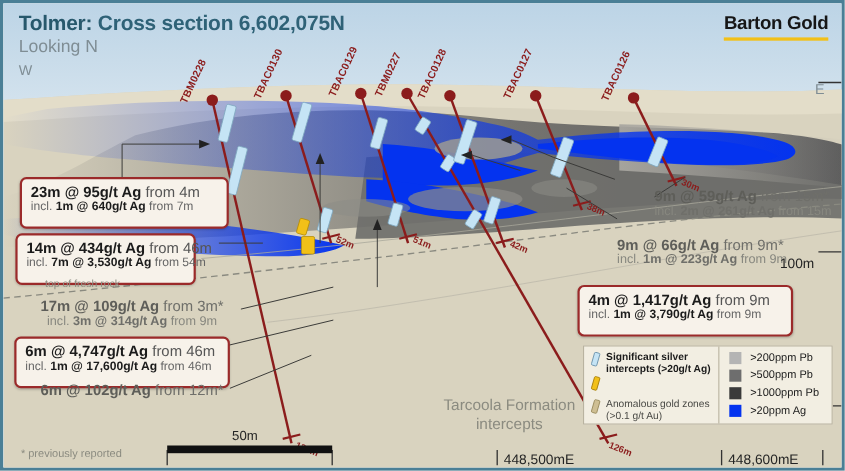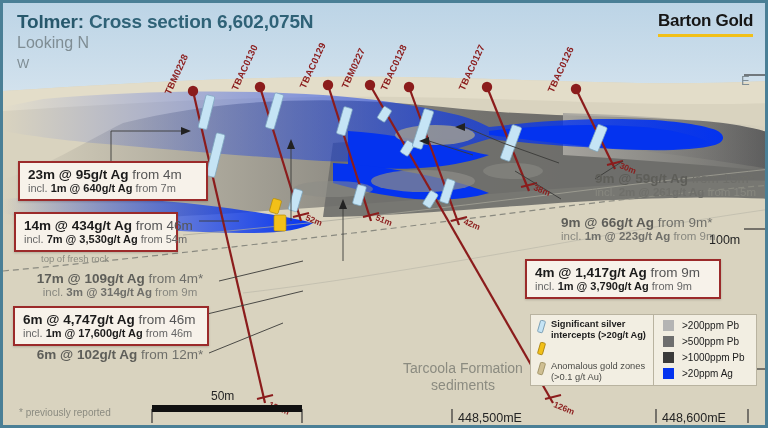--- a/index.html
+++ b/index.html
@@ -46,22 +46,22 @@
     border-bottom:3px solid #f2c018;
     letter-spacing:-0.3px;
   }
   svg.geo { position:absolute; left:0; top:0; width:768px; height:428px; }
 
   
   .box {
     position:absolute;
     background:#f7f2ea;
     border:2px solid #9b2a2a;
-    border-radius:0;
-    padding:4px 8px 5px 8px;
+    border-radius:6px;
+    padding:4px 8px 12px 8px;
     box-shadow:0 1px 2px rgba(0,0,0,.18);
     white-space:nowrap;
   }
   .box .l1 { font-size:13.5px; color:#1b1b1b; }
   .box .l1 b { font-weight:bold; }
   .box .l1 .gray { color:#555; font-weight:normal; }
   .box .l2 { font-size:11px; color:#333; margin-top:0px; }
   .box .l2 b { font-weight:bold; color:#1b1b1b; }
   .box .l2 .gray { color:#666; font-weight:normal; }
 
@@ -338,21 +338,21 @@
     <div class="l1">
       <b>14m @ 434g/t Ag</b><span class="gray"> from 46m</span>
     </div>
     <div class="l2">
       <span class="gray">incl. </span><b>7m @ 3,530g/t Ag</b><span class="gray"> from 54m</span>
     </div>
   </div>
 
   <div class="plainlbl" style="left:24px; top:268px; width:186px;">
     <div class="l1">
-      <b>17m @ 109g/t Ag</b><span> from 4m*</span>
+      <b>17m @ 109g/t Ag</b><span> from 3m*</span>
     </div>
     <div class="l2">
       <span>incl. </span><b>3m @ 314g/t Ag</b><span> from 9m</span>
     </div>
   </div>
 
   <div class="box" style="left:10px; top:303px; width:196px;">
     <div class="l1">
       <b>6m @ 4,747g/t Ag</b><span class="gray"> from 46m</span>
     </div>
@@ -390,21 +390,21 @@
       <b>4m @ 1,417g/t Ag</b><span class="gray"> from 9m</span>
     </div>
     <div class="l2">
       <span class="gray">incl. </span><b>1m @ 3,790g/t Ag</b><span class="gray"> from 9m</span>
     </div>
   </div>
 
   <div class="tofr">top of fresh rock</div>
   <div class="tarcoola">
     <span>Tarcoola Formation</span><br>
-    <span>sediments</span>
+    <span>intercepts</span>
   </div>
   <div class="prevrep">* previously reported</div>
 
   <div class="sbar-h-lbl" style="left:208px; top:386px;">50m</div>
   <div class="sbar-h" style="left:149px; top:402px; width:150px;"></div>
 
   <div class="coord" style="left:455px; top:408px;">448,500mE</div>
   <div class="coord" style="left:659px; top:408px;">448,600mE</div>
 
   <div class="vscale-lbl" style="left:706px; top:230px;">100m</div>

